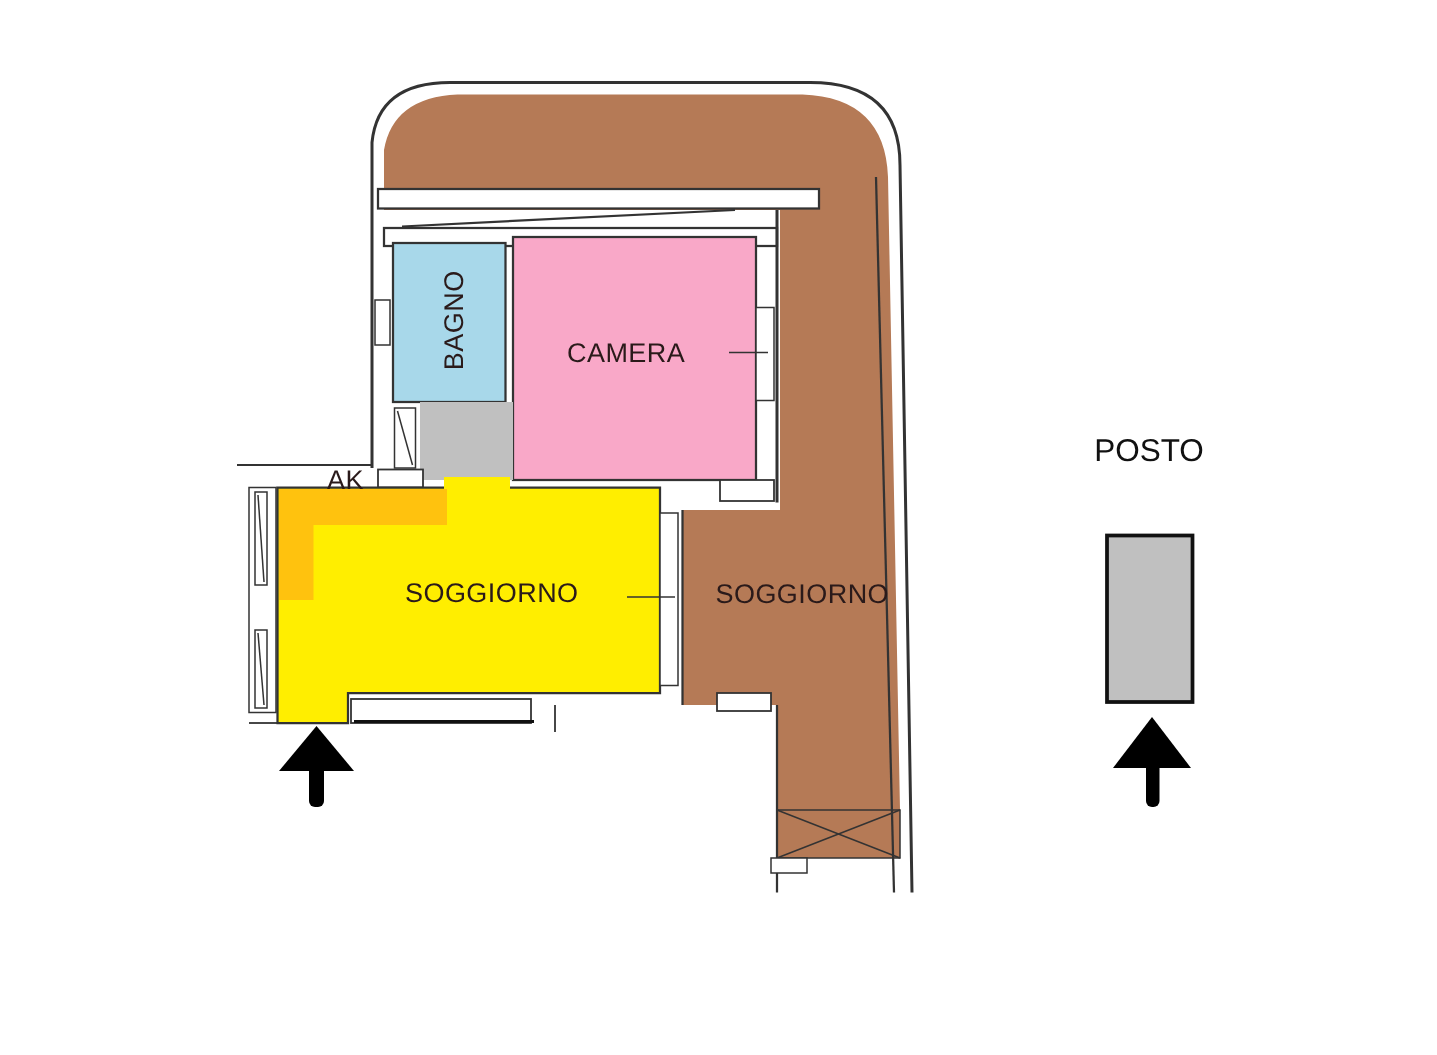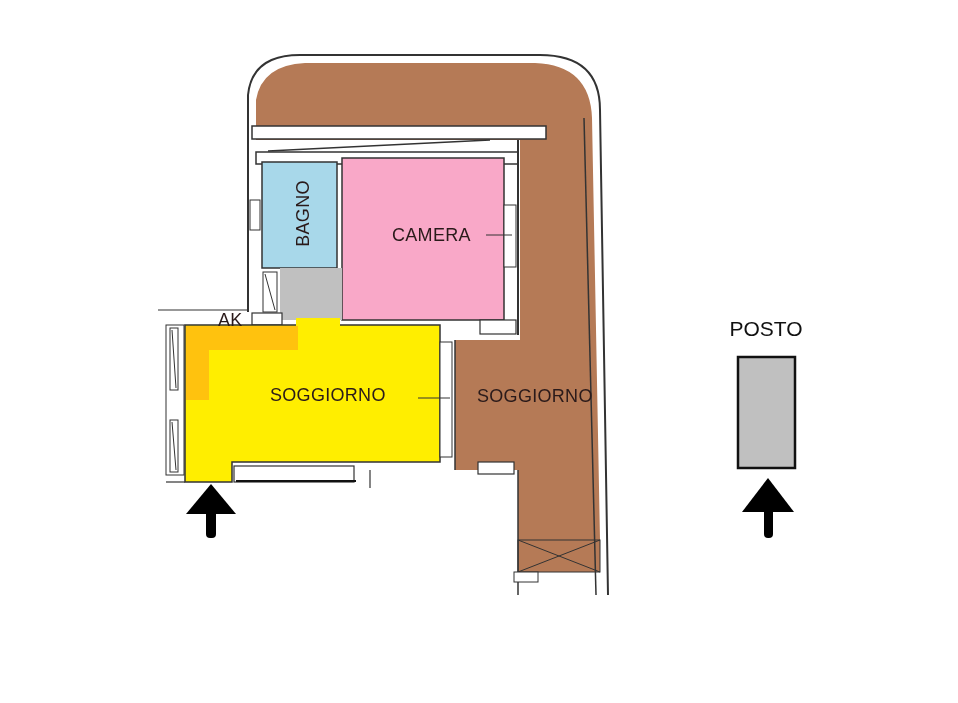--- a/index.html
+++ b/index.html
@@ -78,20 +78,20 @@
   </g>
 
   <rect x="738" y="357" width="57" height="111" fill="#c0c0c0" stroke="#111" stroke-width="2.5"></rect>
   <g>
     <polygon points="768,478 742,512 794,512" fill="#000"></polygon>
     <rect x="764" y="508" width="9" height="30" rx="4" fill="#000"></rect>
   </g>
 </svg>
 
 <div class="lbl" style="left:258px;top:203px;transform:rotate(-90deg);transform-origin:50% 50%;width:90px;text-align:center;">BAGNO</div>
-<div class="lbl" style="left:378px;top:225px;margin-left:14px;">CAMERA</div>
+<div class="lbl" style="left:378px;top:225px;">CAMERA</div>
 <div class="lbl" style="left:270px;top:385px;">SOGGIORNO</div>
 <div class="lbl" style="left:218px;top:310px;">AK</div>
 <div class="lbl" style="left:477px;top:386px;">SOGGIORNO</div>
 
-<div class="lbl-posto" style="left:720px;top:284px;width:92px;margin-top:28px;">
+<div class="lbl-posto" style="left:720px;top:284px;width:92px;">
   <div>POSTO</div>
 </div>
 
 </body></html>

